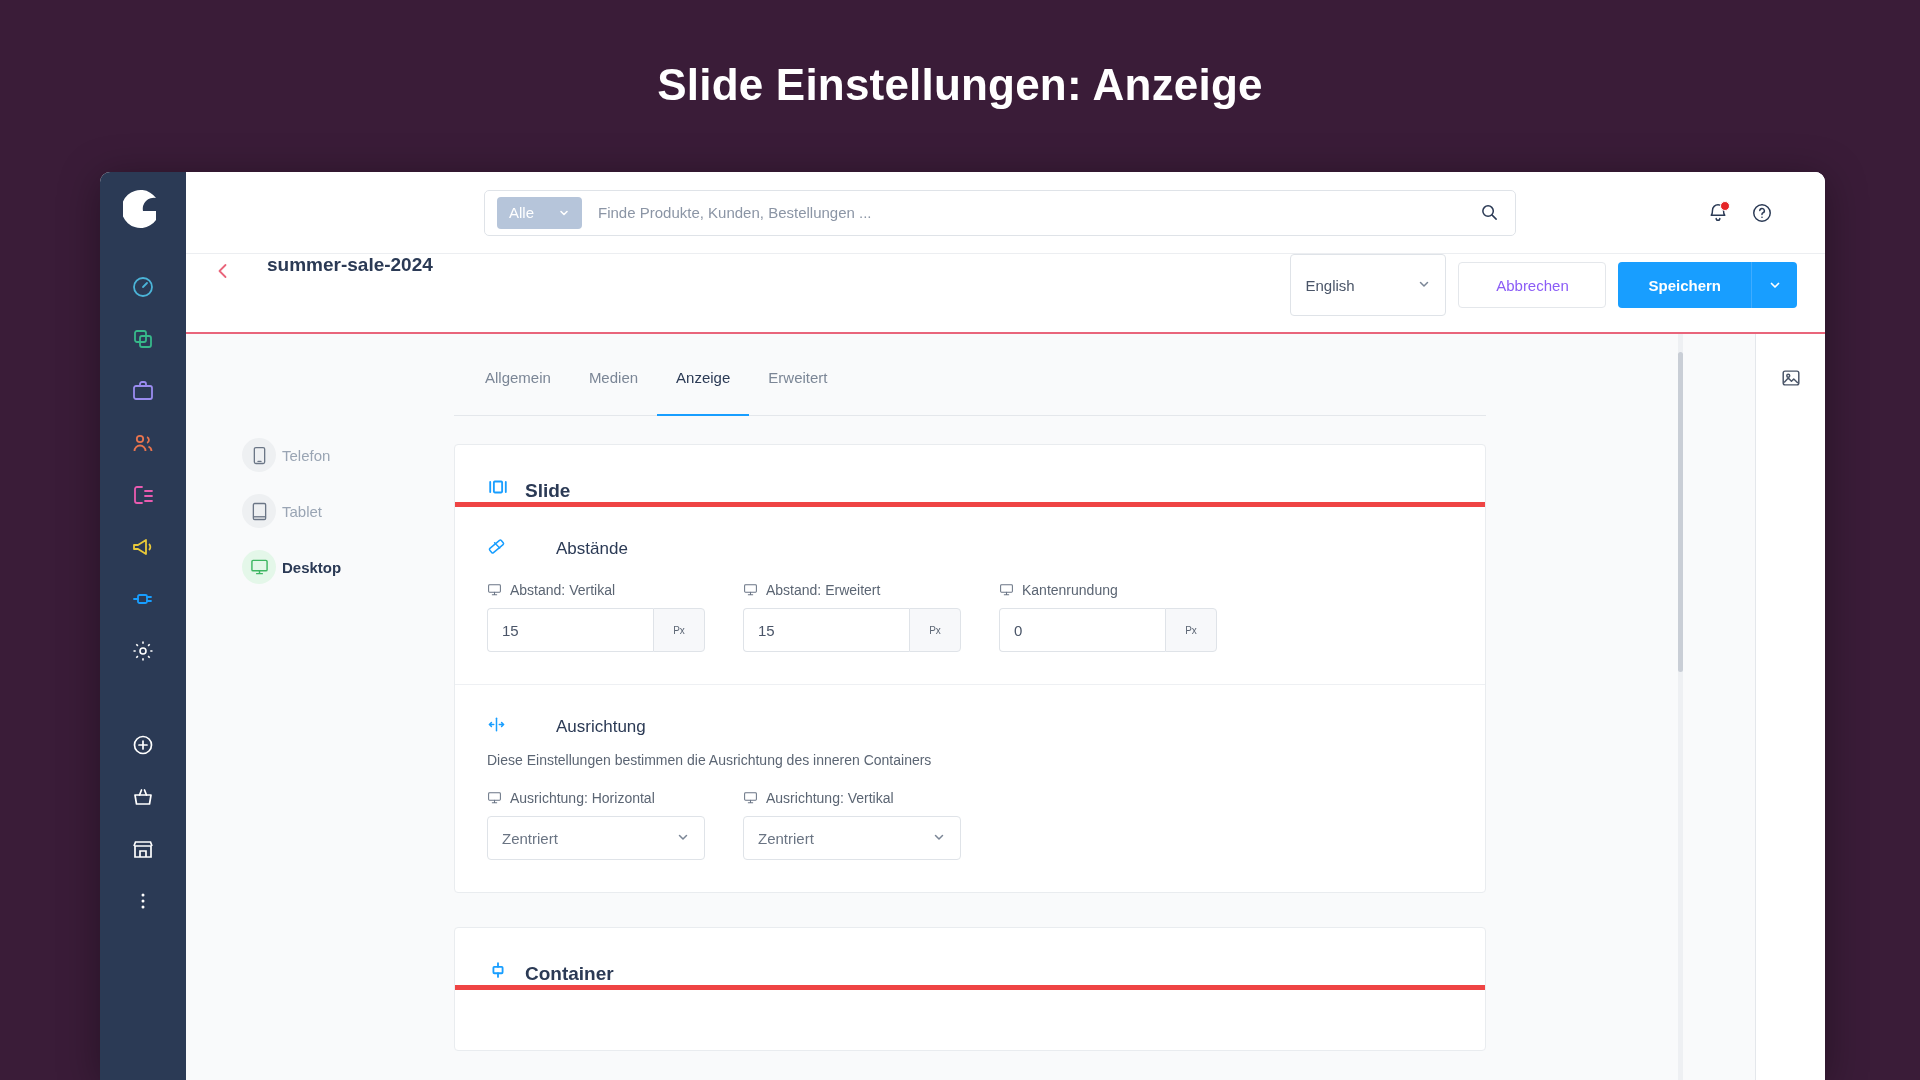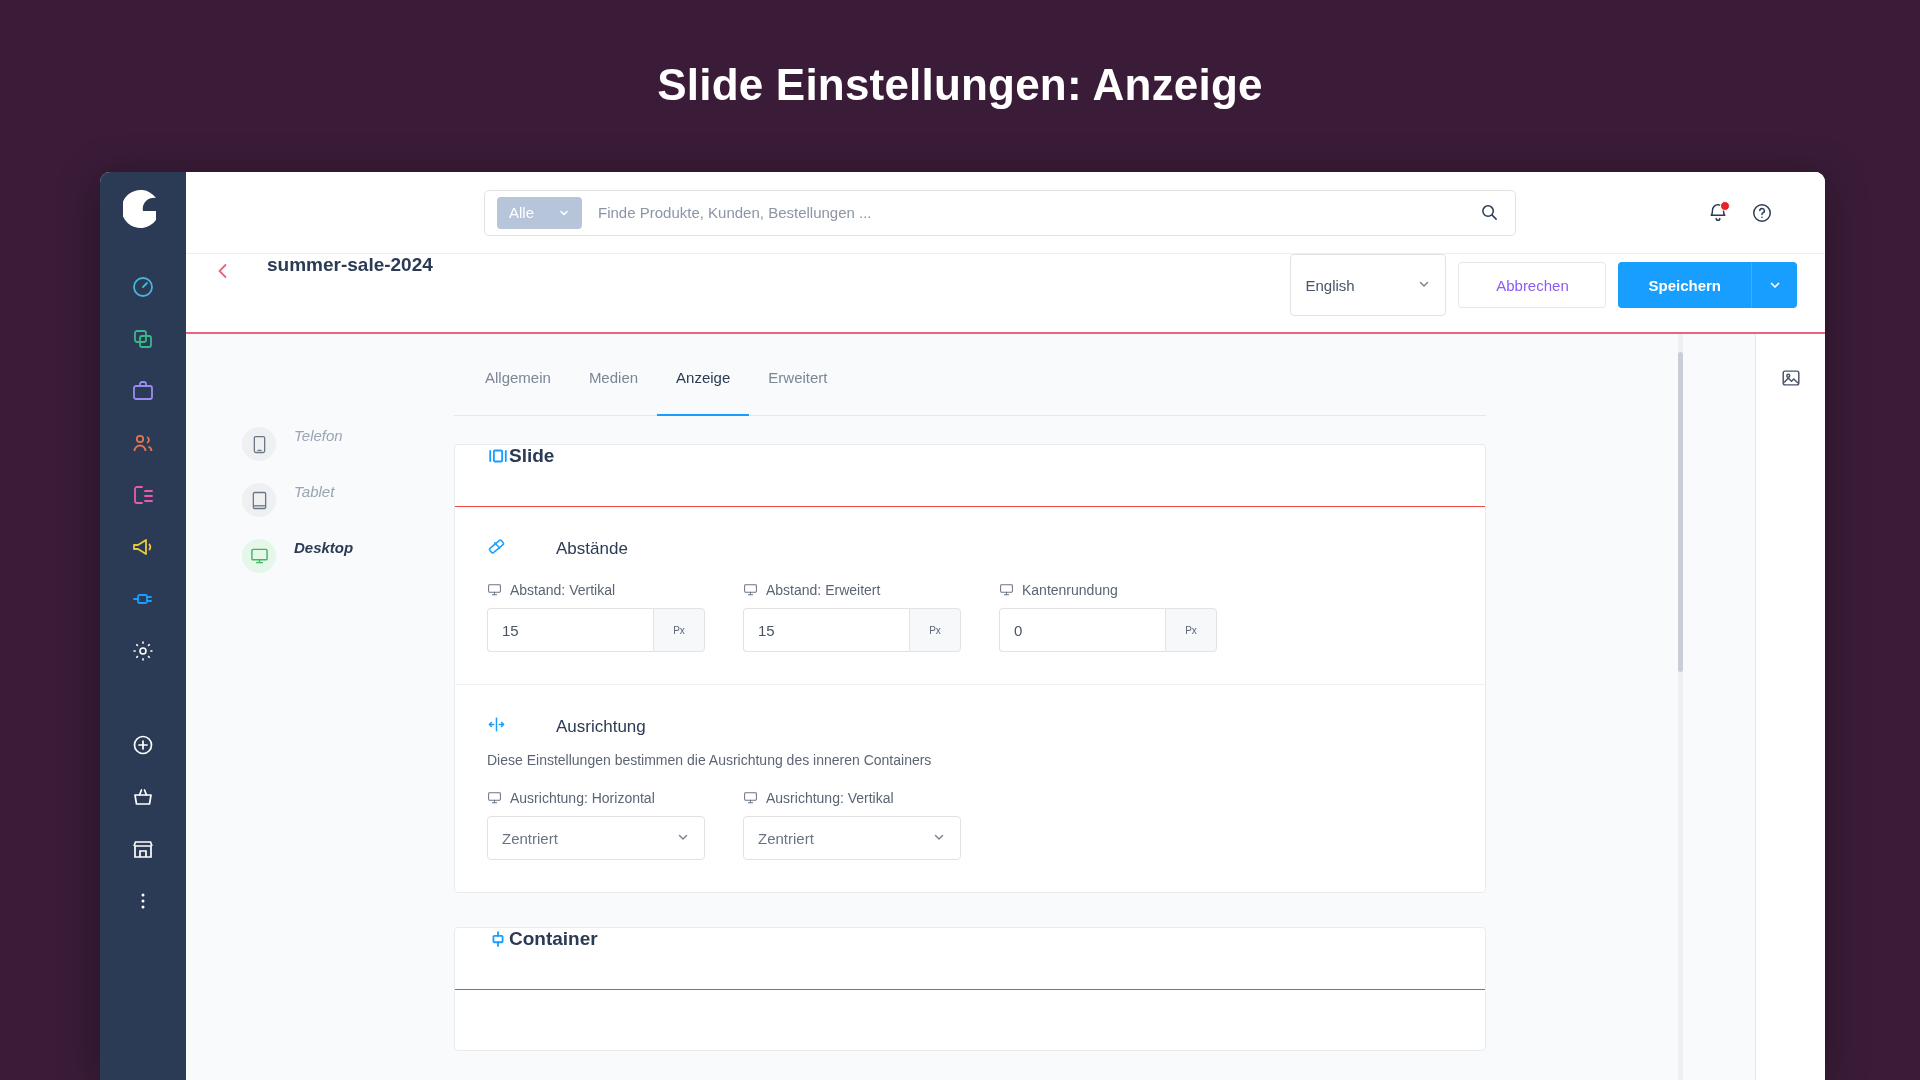--- a/index.html
+++ b/index.html
@@ -131,21 +131,21 @@
 
   
   .body-area { flex: 1; display: flex; background: #f9fafb; min-height: 0; position: relative; }
   .content-scroll {
     flex: 1; display: flex; padding-top: 36px; position: relative; min-width: 0;
   }
 
   
   .device-col { width: 268px; flex: 0 0 268px; padding-left: 56px; padding-top: 57px; }
   .device-item {
-    display: flex; align-items: flex-start; gap: 18px; height: 56px; cursor: pointer; font-style: italic;
+    display: flex; align-items: center; gap: 6px; height: 56px; cursor: pointer;
   }
   .device-bubble {
     width: 34px; height: 34px; border-radius: 50%; background: #eef0f2;
     display: flex; align-items: center; justify-content: center; flex: 0 0 34px;
   }
   .device-bubble.active { background: #e4f7e9; }
   .device-label { font-size: 15px; color: #9aa5b4; }
   .device-label.active { color: #2b3a55; font-weight: bold; }
 
   
@@ -162,22 +162,22 @@
   .tab.active::after {
     content: ""; position: absolute; left: 0; right: 0; bottom: -1px;
     height: 2px; background: #189eff;
   }
 
   .card {
     background: #fff; border: 1px solid #e9ecef; border-radius: 4px;
     margin-top: 28px;
   }
   .card-head {
-    height: 62px; display: flex; align-items: flex-start; 
-    padding: 0 32px; border-bottom: 1px solid #ef4444;
+    height: 62px; display: flex; align-items: flex-end; gap: 16px;
+    padding: 0 32px; border-bottom: 5px solid #ef4444;
   }
   .card-head-title { font-size: 19px; color: #2b3a55; font-weight: bold; }
   .section { padding: 30px 32px 32px 32px; border-bottom: 1px solid #eef0f3; }
   .section:last-child { border-bottom: none; }
   .section-head { display: flex; align-items: center; gap: 14px; margin-bottom: 8px; }
   .section-title { font-size: 17px; color: #2b3a55; margin-left: 36px; }
   .section-desc { font-size: 14px; color: #5b6573; margin: 14px 0 6px 0; }
 
   .field-row { display: flex; gap: 38px; margin-top: 22px; }
   .field { }

